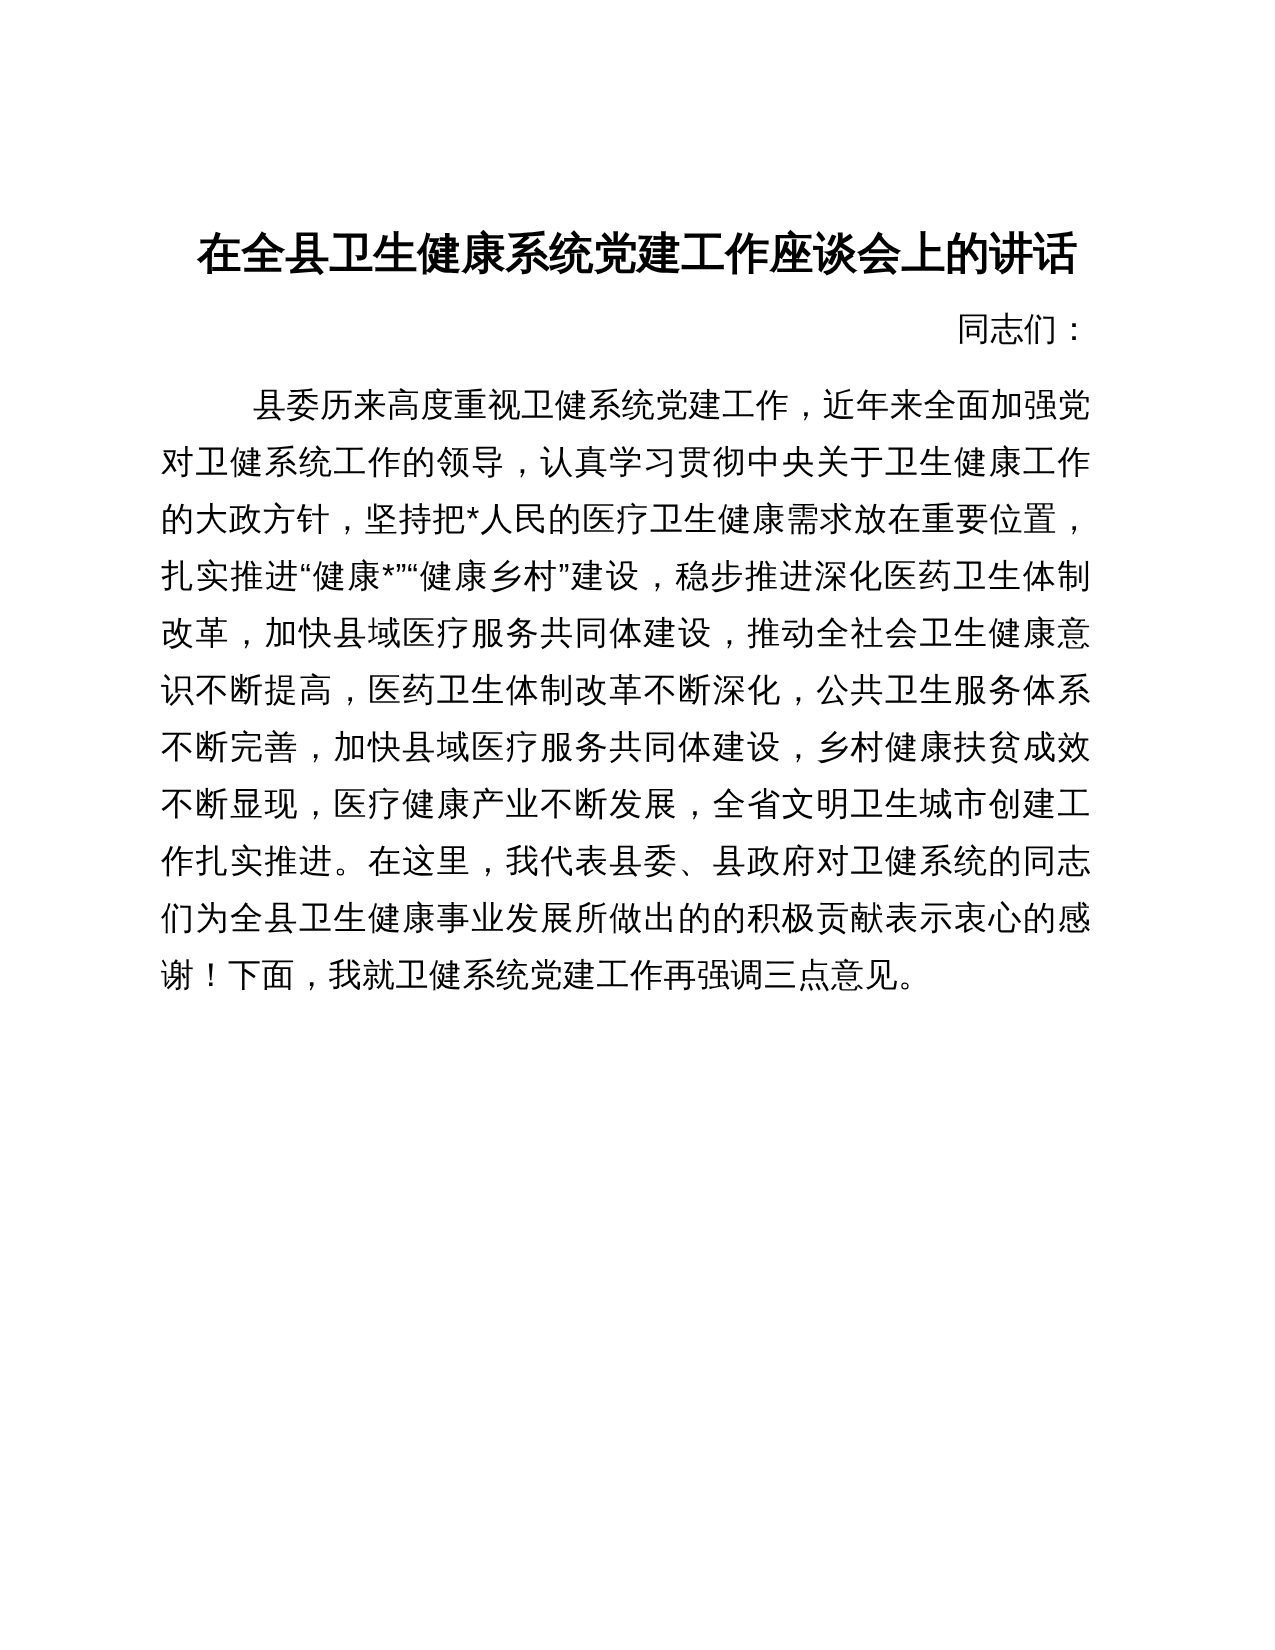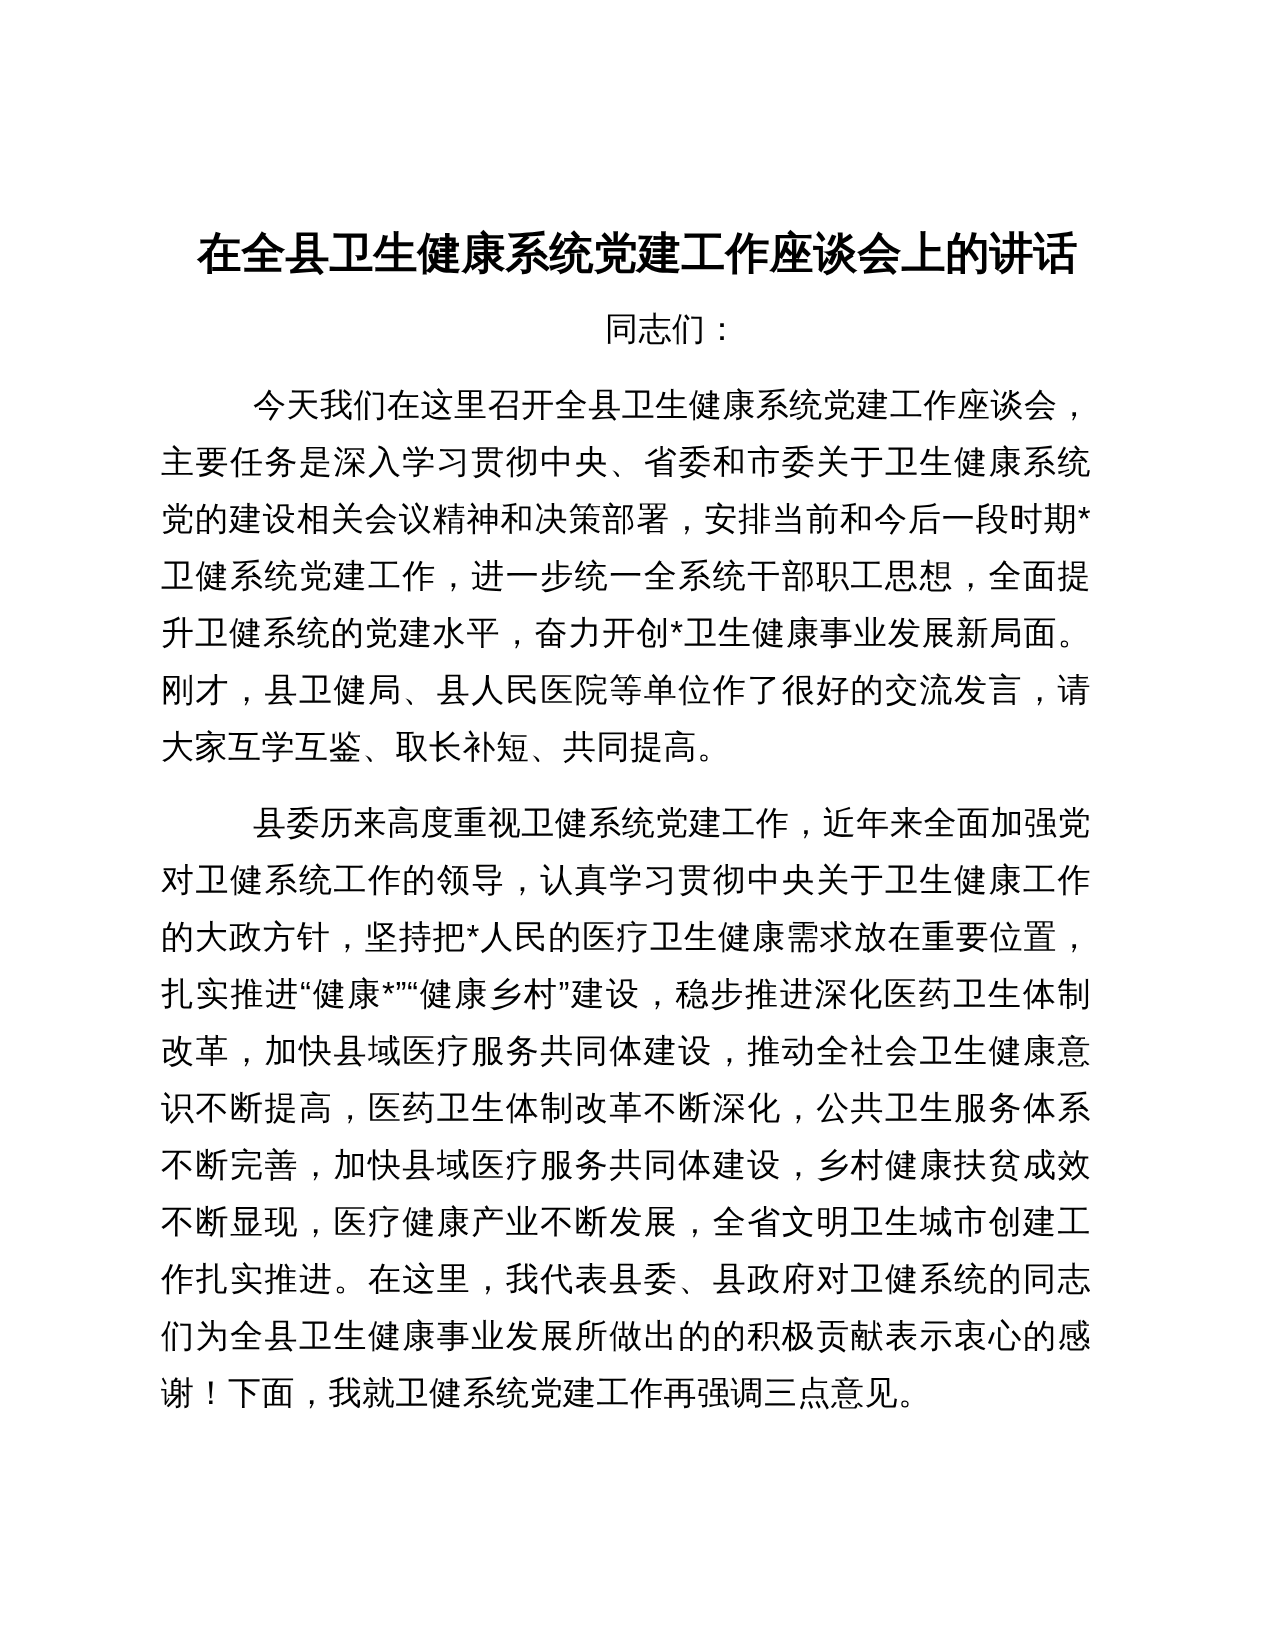--- a/index.html
+++ b/index.html
@@ -31,24 +31,23 @@
     width: 930px;
     font-size: 33px;
     font-weight: 400;
     line-height: 57px;
     letter-spacing: 0.5px;
     text-indent: 92px;
     text-align: justify;
     text-justify: inter-ideograph;
   }
   .salutation {
-    text-align: center;
+    text-align: right;
   }
 </style>
 </head>
 <body>
 
 <div class="page">
   <h1 class="doc-title">在全县卫生健康系统党建工作座谈会上的讲话</h1>
   <p class="doc-par salutation">同志们：</p>
-  <p class="doc-par">今天我们在这里召开全县卫生健康系统党建工作座谈会，主要任务是深入学习贯彻中央、省委和市委关于卫生健康系统党的建设相关会议精神和决策部署，安排当前和今后一段时期*卫健系统党建工作，进一步统一全系统干部职工思想，全面提升卫健系统的党建水平，奋力开创*卫生健康事业发展新局面。刚才，县卫健局、县人民医院等单位作了很好的交流发言，请大家互学互鉴、取长补短、共同提高。</p>
   <p class="doc-par">县委历来高度重视卫健系统党建工作，近年来全面加强党对卫健系统工作的领导，认真学习贯彻中央关于卫生健康工作的大政方针，坚持把*人民的医疗卫生健康需求放在重要位置，扎实推进“健康*”“健康乡村”建设，稳步推进深化医药卫生体制改革，加快县域医疗服务共同体建设，推动全社会卫生健康意识不断提高，医药卫生体制改革不断深化，公共卫生服务体系不断完善，加快县域医疗服务共同体建设，乡村健康扶贫成效不断显现，医疗健康产业不断发展，全省文明卫生城市创建工作扎实推进。在这里，我代表县委、县政府对卫健系统的同志们为全县卫生健康事业发展所做出的的积极贡献表示衷心的感谢！下面，我就卫健系统党建工作再强调三点意见。</p>
 </div>
 
 </body></html>

